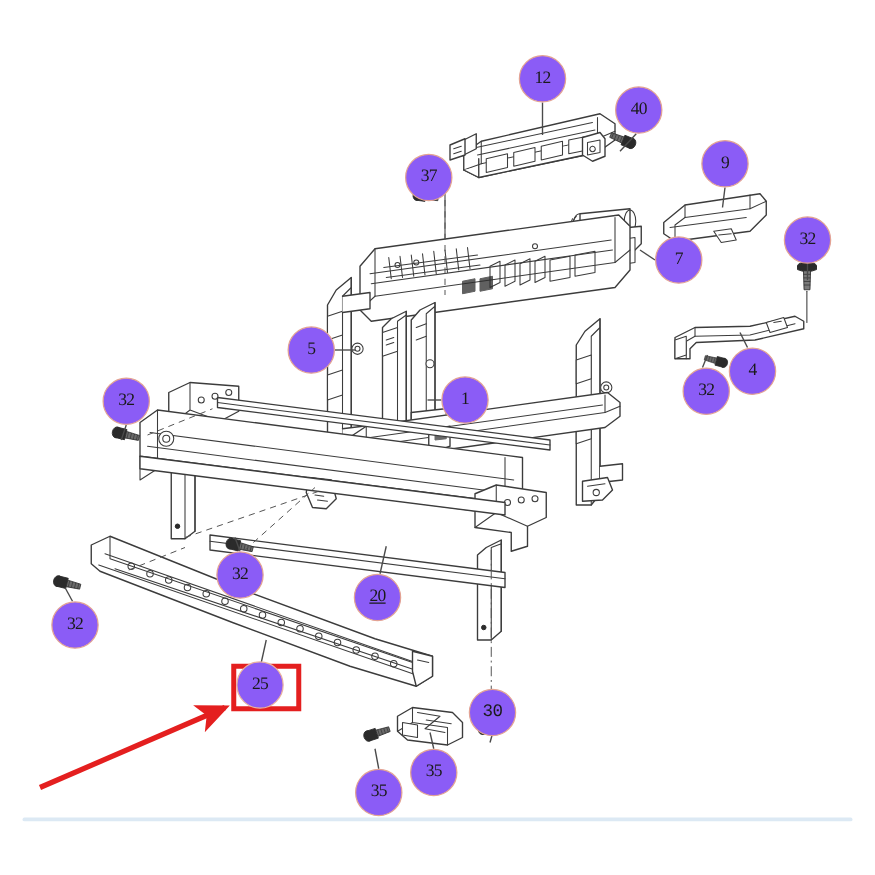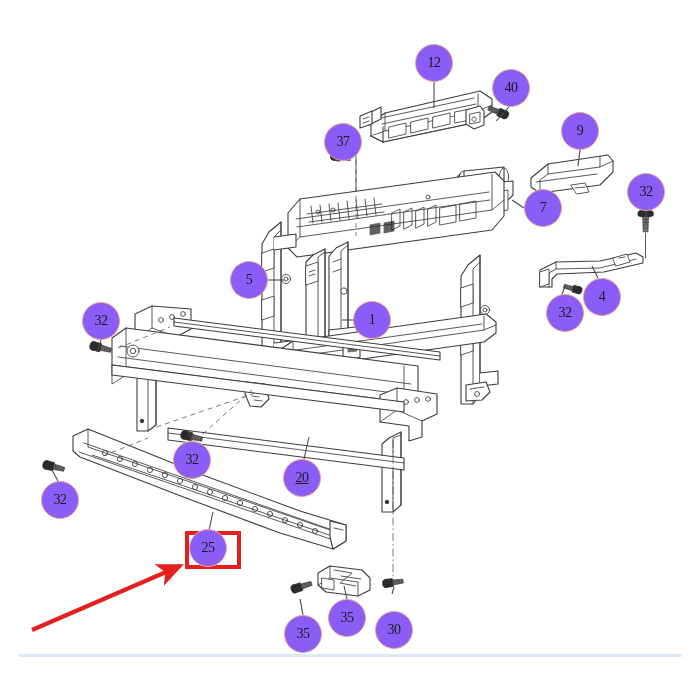--- a/index.html
+++ b/index.html
@@ -428,21 +428,21 @@
       </div>
       <div class="callout" style="left: 302px; top: 478px; text-decoration: underline;">
         <span>20</span>
       </div>
       <div class="callout" style="left: 60px; top: 500px;">
         <span>32</span>
       </div>
       <div class="callout highlighted" style="left: 208px; top: 548px;">
         <span>25</span>
       </div>
-      <div class="callout" style="left: 394px; top: 630px;">
+      <div class="callout" style="left: 394px; top: 570px; font-family: Liberation Mono, monospace;">
         <span>30</span>
       </div>
       <div class="callout" style="left: 347px; top: 618px;">
         <span>35</span>
       </div>
       <div class="callout" style="left: 303px; top: 634px;">
         <span>35</span>
       </div>
     </div>
 

